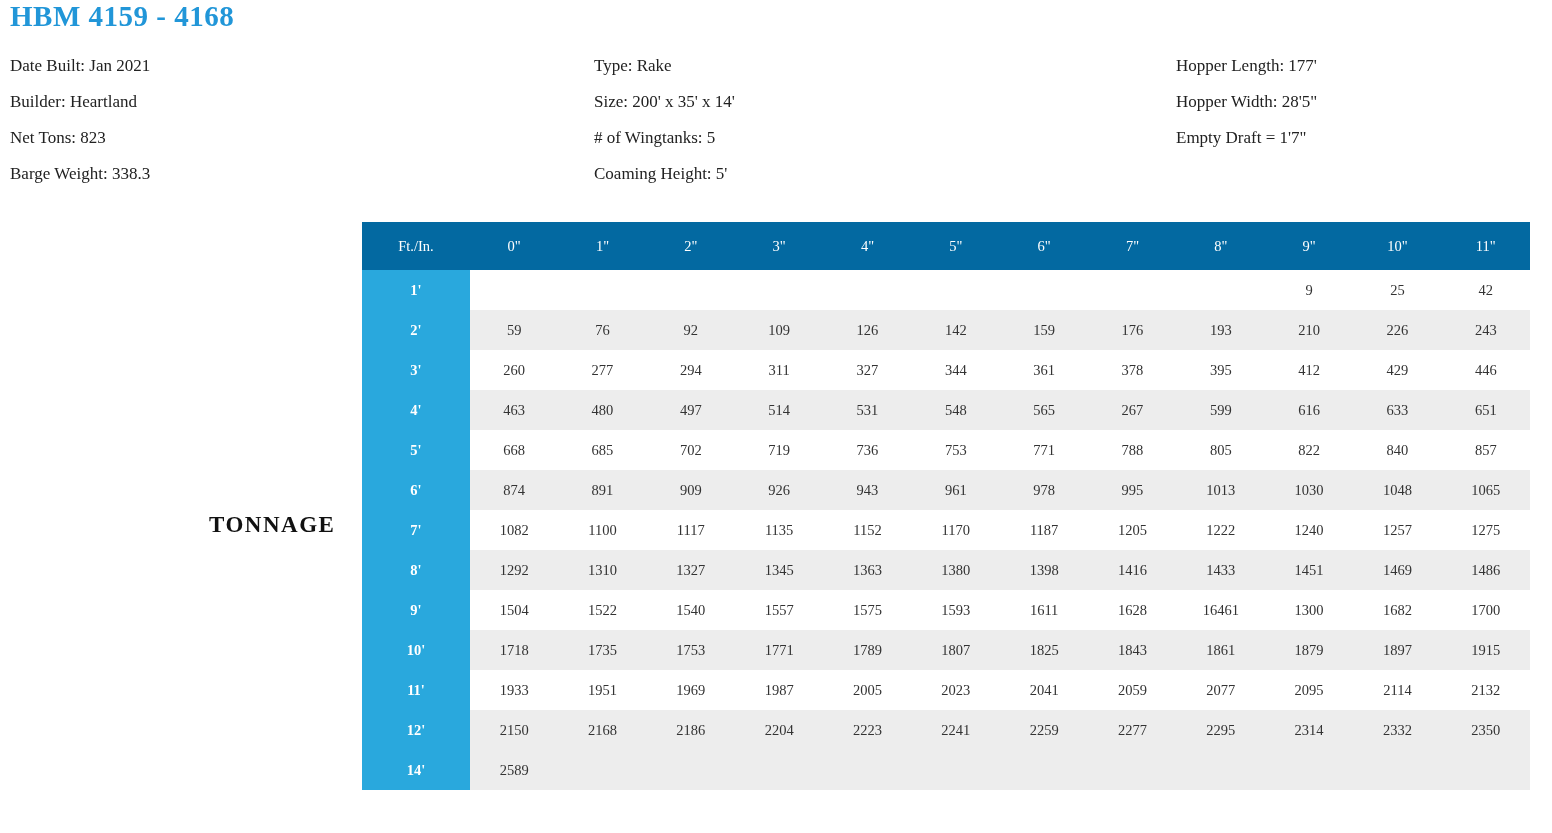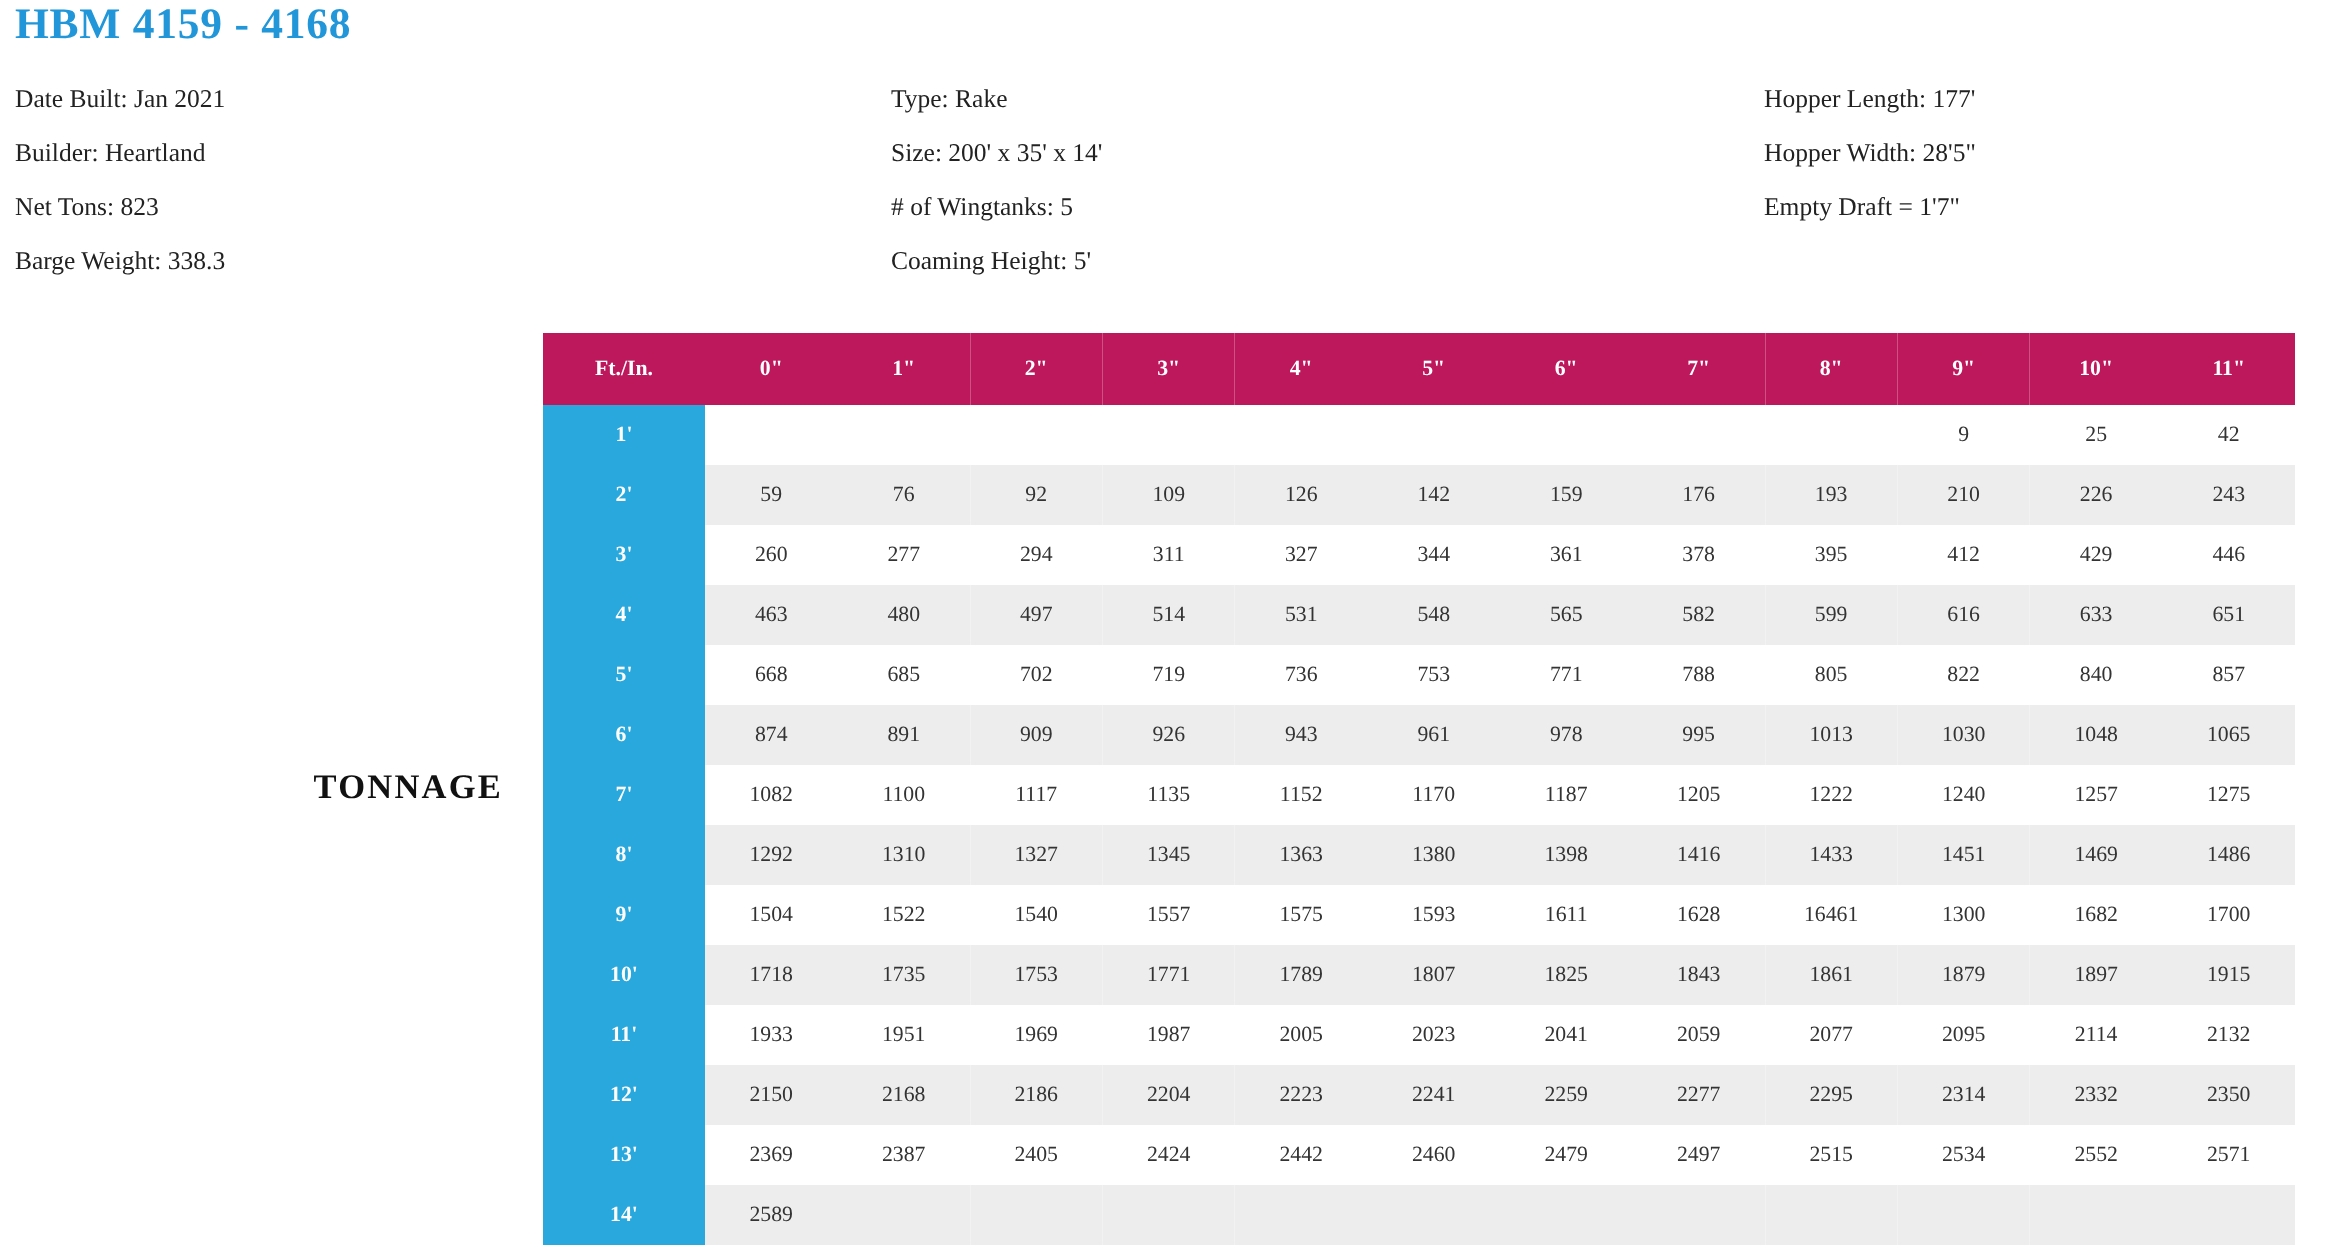--- a/index.html
+++ b/index.html
@@ -70,23 +70,23 @@
   table.tonnage th,
   table.tonnage td {
     font-family: "Liberation Serif", serif;
     font-size: 14.5px;
     text-align: center;
     height: 40px;
     padding: 0;
     border: none;
   }
   table.tonnage thead th {
-    background: #be185d;
+    background: #0369a1;
     color: #ffffff;
-    font-weight: bold;
+    font-weight: normal;
     font-size: 14.5px;
     height: 48px;
   }
   table.tonnage thead th.corner {
     width: 108px;
   }
   table.tonnage tbody th.rowhead {
     background: #29a8dd;
     color: #ffffff;
     font-weight: bold;
@@ -196,21 +196,21 @@
         </tr>
         <tr class="even">
           <th class="rowhead">4'</th>
           <td>463</td>
           <td>480</td>
           <td>497</td>
           <td>514</td>
           <td>531</td>
           <td>548</td>
           <td>565</td>
-          <td>582</td>
+          <td>267</td>
           <td>599</td>
           <td>616</td>
           <td>633</td>
           <td>651</td>
         </tr>
         <tr class="odd">
           <th class="rowhead">5'</th>
           <td>668</td>
           <td>685</td>
           <td>702</td>
@@ -322,35 +322,20 @@
           <td>2204</td>
           <td>2223</td>
           <td>2241</td>
           <td>2259</td>
           <td>2277</td>
           <td>2295</td>
           <td>2314</td>
           <td>2332</td>
           <td>2350</td>
         </tr>
-        <tr class="odd">
-          <th class="rowhead">13'</th>
-          <td>2369</td>
-          <td>2387</td>
-          <td>2405</td>
-          <td>2424</td>
-          <td>2442</td>
-          <td>2460</td>
-          <td>2479</td>
-          <td>2497</td>
-          <td>2515</td>
-          <td>2534</td>
-          <td>2552</td>
-          <td>2571</td>
-        </tr>
         <tr class="even">
           <th class="rowhead">14'</th>
           <td>2589</td>
           <td></td>
           <td></td>
           <td></td>
           <td></td>
           <td></td>
           <td></td>
           <td></td>

